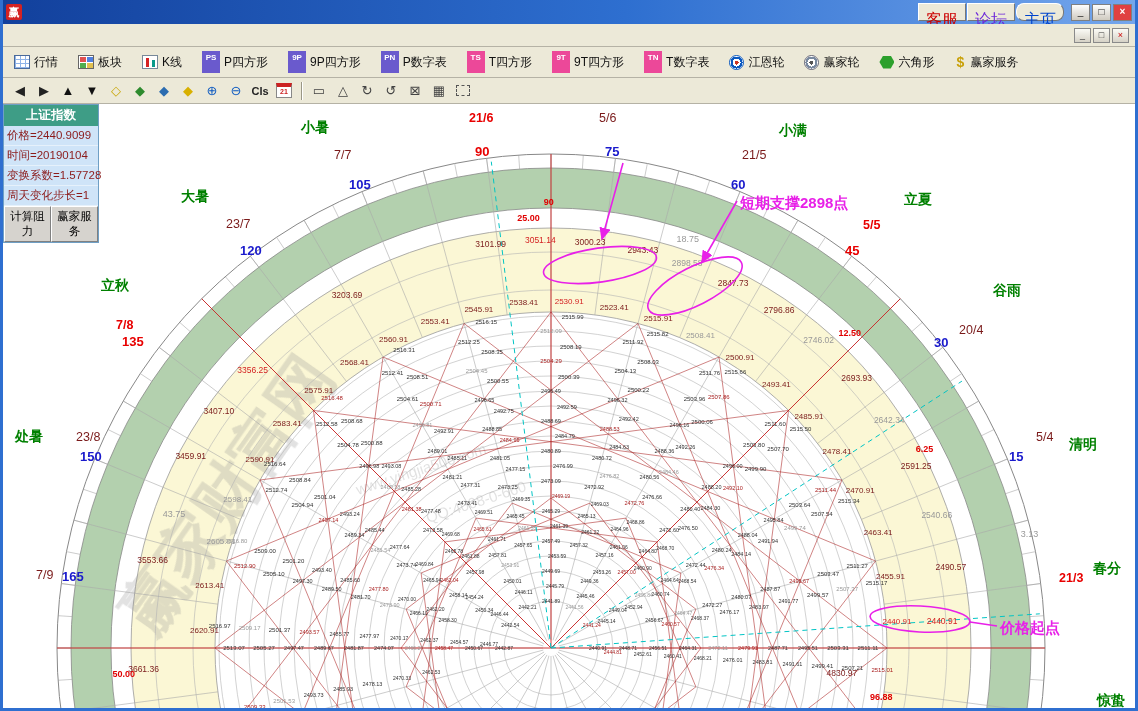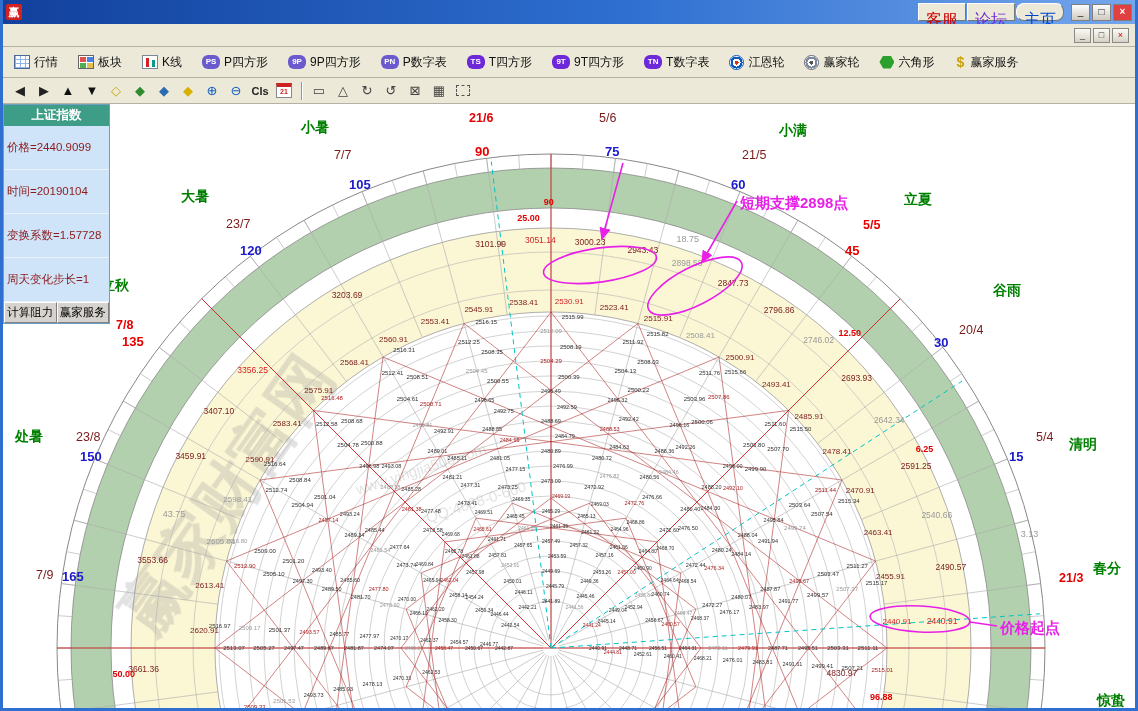--- a/index.html
+++ b/index.html
@@ -18,34 +18,34 @@
   .mdi-btn{width:17px;height:15px;background:linear-gradient(#fbfbf6,#d6d2c6);border:1px solid #8a8a8a;font-size:9px;line-height:13px;text-align:center;color:#333}
   .toolbar{height:31px;background:#ece9d8;border-bottom:1px solid #b5b2a5;display:flex;align-items:center;padding:0 5px;gap:8px;flex:0 0 auto}
   .tool{display:flex;align-items:center;gap:4px;padding:3px 6px;font-size:12px;color:#111;white-space:nowrap}
   .drawbar{height:26px;background:#ece9d8;border-bottom:1px solid #b5b2a5;display:flex;align-items:center;padding:0 6px;gap:2px;flex:0 0 auto}
   .dtool{min-width:22px;height:20px;display:flex;align-items:center;justify-content:center;font-size:13px;color:#222;padding:0 2px}
   .sep{width:1px;height:18px;background:#9a9786;box-shadow:1px 0 0 #fff;margin:0 4px}
   .ic{width:16px;height:14px;display:inline-block;flex:0 0 auto}
   .ic-grid{border:1px solid #4a6a9a;background:repeating-linear-gradient(0deg,#8fb4e8 0 1px,transparent 1px 4px),repeating-linear-gradient(90deg,#8fb4e8 0 1px,transparent 1px 5px),#fff}
   .ic-blocks{border:1px solid #666;background:linear-gradient(#e05050,#e05050) 1px 1px/6px 5px no-repeat,linear-gradient(#4f7fe0,#4f7fe0) 8px 1px/6px 5px no-repeat,linear-gradient(#4fae4f,#4fae4f) 1px 7px/6px 5px no-repeat,linear-gradient(#e0c050,#e0c050) 8px 7px/6px 5px no-repeat,#fff}
   .ic-k{border:1px solid #789;background:linear-gradient(#d42222,#d42222) 3px 2px/3px 9px no-repeat,linear-gradient(#0a9a8a,#0a9a8a) 9px 4px/3px 7px no-repeat,#fff}
-  .badge{min-width:18px;height:14px;font:bold 8px/13px "Liberation Sans",sans-serif;color:#fff;display:inline-block;text-align:center;border-radius:6px;flex:0 0 auto}
+  .badge{min-width:18px;height:22px;font:bold 8px/13px "Liberation Sans",sans-serif;color:#fff;display:inline-block;text-align:center;border-radius:0;flex:0 0 auto}
   .bp{background:#6a5acd}
-  .bt{background:#6d28d9}
+  .bt{background:#ec4899}
   .ic-wheel-blue{width:15px;height:15px;border-radius:50%;background:radial-gradient(circle,#cc3322 0 2px,#fff 2px 4px,#0a58c0 4px 6px,#fff 6px);border:1px solid #0a58c0}
   .ic-wheel-gray{width:15px;height:15px;border-radius:50%;background:radial-gradient(circle,#555 0 2px,#fff 2px 4px,#7a8aa0 4px 6px,#fff 6px);border:1px solid #667}
   .ic-hex{width:15px;height:13px;background:#2ca02c;clip-path:polygon(25% 0,75% 0,100% 50%,75% 100%,25% 100%,0 50%)}
   .ic-dollar{width:12px;color:#c8a008;font:bold 14px/14px "Liberation Sans",sans-serif;text-align:center}
   .ic-cal{width:16px;height:15px;border:1px solid #888;border-top:4px solid #cc2222;background:#fff;font:bold 7px/10px "Liberation Sans",sans-serif;color:#cc2222;text-align:center}
   .ic-dashed{width:14px;height:11px;border:1px dashed #555}
   .main{position:relative;flex:1;background:#fff;overflow:hidden}
   .main svg{position:absolute;left:0;top:0}
-  .info-panel{position:absolute;left:0;top:0;width:107px;z-index:10;font-size:12px;border:1px solid #6f9fc5;background:#cfe4f8}
+  .info-panel{position:absolute;left:0;top:0;width:96px;z-index:10;font-size:12px;border:1px solid #6f9fc5;background:#cfe4f8}
   .info-title{background:#3e9d86;color:#fff;text-align:center;font-weight:bold;padding:2px 0;font-size:12.5px}
-  .info-row{color:#8b1a1a;padding:14px 3px;border-bottom:1px solid #e6f1fb;font-size:11.5px;white-space:nowrap}
+  .info-row{color:#8b1a1a;padding:2px 3px;border-bottom:1px solid #e6f1fb;font-size:11.5px;white-space:nowrap}
   .info-btns{display:flex}
   .info-btns button{flex:1;font-size:11.5px;background:#d6d3ce;border:1px solid;border-color:#fff #808080 #808080 #fff;padding:2px 0;font-family:Liberation Mono, monospace}
   svg text{font-family:"Liberation Sans","DejaVu Sans",sans-serif}
 </style>
 </head>
 <body>
 
 <div class="window">
 
   <div class="titlebar">

